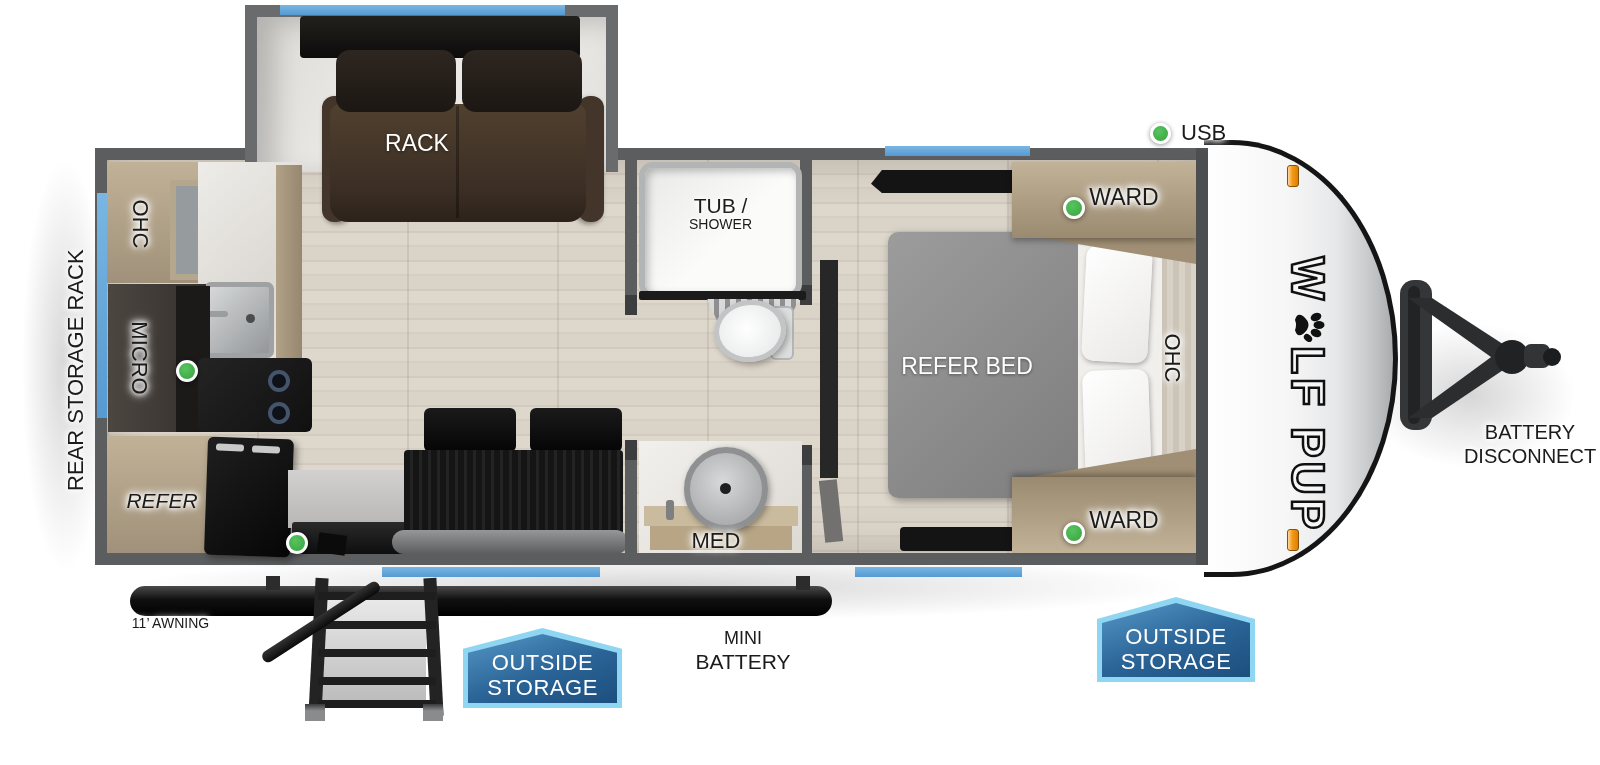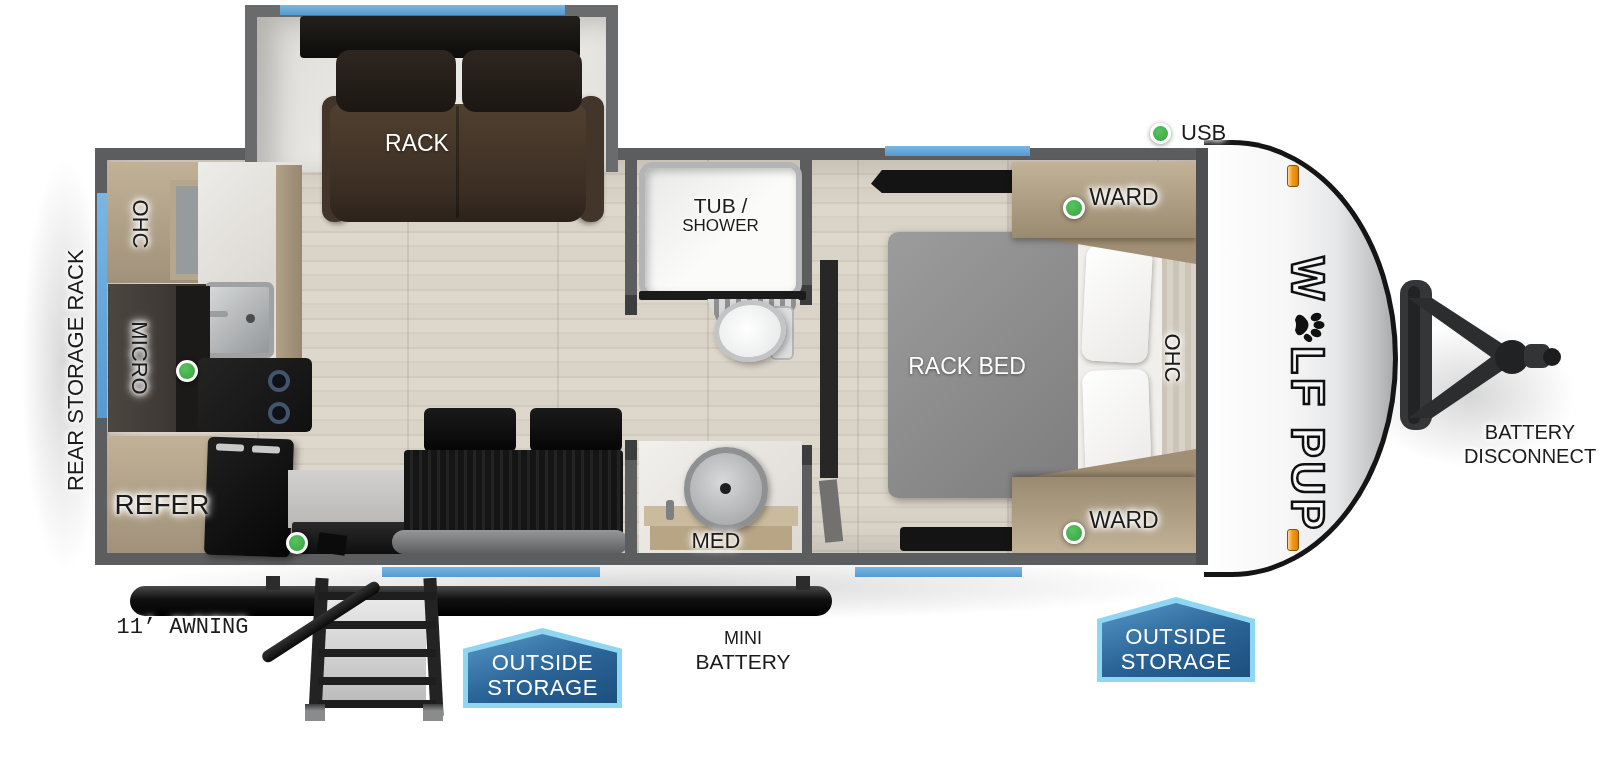--- a/index.html
+++ b/index.html
@@ -90,21 +90,21 @@
   <div class="abs" style="left:176px;top:286px;width:34px;height:146px;background:#1c1a19;"></div>
   <div class="abs" style="left:198px;top:358px;width:114px;height:74px;border-radius:6px;background:linear-gradient(135deg,#242424,#101010);"></div>
   <div class="abs" style="left:268px;top:370px;width:22px;height:22px;border-radius:50%;border:4px solid #44546b;background:#0e1218;box-sizing:border-box;"></div>
   <div class="abs" style="left:268px;top:402px;width:22px;height:22px;border-radius:50%;border:4px solid #44546b;background:#0e1218;box-sizing:border-box;"></div>
   <div class="abs tan" style="left:107px;top:436px;width:106px;height:117px;"></div>
   <div class="abs" style="left:206px;top:438px;width:86px;height:118px;border-radius:6px;background:linear-gradient(135deg,#1f1f1f,#060606);transform:rotate(2deg);box-shadow:3px 3px 7px rgba(0,0,0,.4);"></div>
   <div class="abs" style="left:216px;top:444px;width:28px;height:7px;border-radius:3px;background:#c9c9c9;transform:rotate(2deg);"></div>
   <div class="abs" style="left:252px;top:446px;width:28px;height:7px;border-radius:3px;background:#c9c9c9;transform:rotate(2deg);"></div>
   <div class="abs lbl rot90" style="left:90px;top:211px;width:100px;font-size:22px;">OHC</div>
   <div class="abs lbl rot90" style="left:79px;top:345px;width:120px;font-size:22px;">MICRO</div>
-  <div class="abs lbl" style="left:112px;top:489px;width:100px;font-size:28px;">REFER</div>
+  <div class="abs lbl" style="left:112px;top:489px;width:100px;font-size:21px;font-style:italic;">REFER</div>
   <div class="abs dot" style="left:176px;top:360px;width:22px;height:22px;"></div>
 
   <div class="abs" style="left:288px;top:470px;width:118px;height:58px;background:linear-gradient(180deg,#d2d1d0,#b7b6b5);"></div>
   <div class="abs" style="left:292px;top:522px;width:116px;height:32px;border-radius:3px;background:linear-gradient(180deg,#2a2a2a,#0e0e0e);"></div>
   <div class="abs" style="left:318px;top:534px;width:28px;height:20px;background:#0b0b0b;transform:rotate(8deg);"></div>
   <div class="abs" style="left:424px;top:408px;width:92px;height:44px;border-radius:6px;background:linear-gradient(180deg,#1a1a1a,#050505);"></div>
   <div class="abs" style="left:530px;top:408px;width:92px;height:44px;border-radius:6px;background:linear-gradient(180deg,#1a1a1a,#050505);"></div>
   <div class="abs" style="left:404px;top:450px;width:219px;height:85px;border-radius:4px;background:repeating-linear-gradient(90deg,#151515 0 6px,#232323 6px 9px);"></div>
   <div class="abs" style="left:392px;top:530px;width:236px;height:24px;border-radius:12px;background:linear-gradient(180deg,#969798,#5c5d5e);"></div>
   <div class="abs dot" style="left:286px;top:532px;width:22px;height:22px;"></div>
@@ -113,21 +113,21 @@
   <div class="abs jamb" style="left:625px;top:295px;width:12px;height:20px;"></div>
   <div class="abs wall" style="left:625px;top:440px;width:12px;height:113px;"></div>
   <div class="abs jamb" style="left:625px;top:440px;width:12px;height:20px;"></div>
   <div class="abs wall" style="left:800px;top:160px;width:12px;height:145px;"></div>
   <div class="abs jamb" style="left:800px;top:285px;width:12px;height:20px;"></div>
   <div class="abs wall" style="left:800px;top:445px;width:12px;height:108px;"></div>
   <div class="abs jamb" style="left:800px;top:445px;width:12px;height:20px;"></div>
 
   <div class="abs" style="left:639px;top:162px;width:163px;height:136px;border:6px solid #b2b4b5;border-radius:14px;box-sizing:border-box;background:linear-gradient(135deg,#e9e9e8,#fbfbfa 55%);box-shadow:inset 3px 3px 8px rgba(0,0,0,.25);"></div>
   <div class="abs lbl" style="left:648px;top:194px;width:145px;font-size:21px;">TUB /</div>
-  <div class="abs lbl" style="left:648px;top:216px;width:145px;font-size:17px;">SHOWER</div>
+  <div class="abs lbl" style="left:648px;top:216px;width:145px;font-size:14px;">SHOWER</div>
   <div class="abs" style="left:639px;top:291px;width:167px;height:9px;border-radius:2px;background:#1b1b1b;"></div>
   <div class="abs" style="left:703px;top:299px;width:100px;height:26px;clip-path:polygon(4% 0,96% 0,84% 100%,16% 100%);background:repeating-linear-gradient(90deg,#8f8f8f 0 5px,#d9d9d9 5px 11px);"></div>
   <div class="abs" style="left:770px;top:306px;width:24px;height:54px;border:2px solid #b3b5b6;border-radius:6px;box-sizing:border-box;background:#dcdddd;"></div>
   <div class="abs" style="left:714px;top:300px;width:72px;height:62px;border:5px solid #c2c4c5;border-radius:50%;box-sizing:border-box;background:radial-gradient(circle at 45% 45%,#ffffff,#e4e5e5);transform:rotate(-8deg);box-shadow:2px 3px 6px rgba(0,0,0,.3);"></div>
   <div class="abs" style="left:639px;top:441px;width:163px;height:112px;background:linear-gradient(135deg,#f2f0ed,#ddd9d3);"></div>
   <div class="abs" style="left:644px;top:506px;width:154px;height:20px;background:#cabb9f;"></div>
   <div class="abs" style="left:650px;top:526px;width:142px;height:24px;background:#b7a586;"></div>
   <div class="abs" style="left:684px;top:447px;width:84px;height:84px;border:6px solid #8e9091;border-radius:50%;box-sizing:border-box;background:radial-gradient(circle at 45% 40%,#d8d9da,#9b9d9e);box-shadow:2px 2px 6px rgba(0,0,0,.35);"></div>
   <div class="abs" style="left:720px;top:483px;width:11px;height:11px;border-radius:50%;background:#1f1f1f;"></div>
   <div class="abs" style="left:666px;top:500px;width:8px;height:20px;border-radius:3px;background:#7d7f80;"></div>
@@ -137,21 +137,21 @@
   <div class="abs" style="left:822px;top:480px;width:18px;height:62px;background:#737170;transform:rotate(-6deg);"></div>
   <div class="abs" style="left:871px;top:170px;width:156px;height:23px;border-radius:4px;clip-path:polygon(0 60%,7% 0,100% 0,100% 100%,7% 100%);background:#141414;"></div>
   <div class="abs" style="left:900px;top:527px;width:115px;height:24px;border-radius:4px;background:#141414;"></div>
   <div class="abs" style="left:1155px;top:162px;width:41px;height:391px;background:repeating-linear-gradient(90deg,#d8d1c6 0 6px,#ccc4b7 6px 12px);"></div>
   <div class="abs" style="left:1118px;top:230px;width:40px;height:268px;background:linear-gradient(90deg,#bcad94,#a2927a);"></div>
   <div class="abs" style="left:1130px;top:358px;width:20px;height:8px;border-radius:4px;background:#85878a;"></div>
   <div class="abs" style="left:888px;top:232px;width:192px;height:266px;border-radius:10px;background:linear-gradient(135deg,#9c9c9c,#7d7d7d);box-shadow:2px 3px 8px rgba(0,0,0,.35);"></div>
   <div class="abs" style="left:1078px;top:236px;width:84px;height:258px;border-radius:4px;background:#f0efec;"></div>
   <div class="abs" style="left:1084px;top:246px;width:66px;height:116px;border-radius:12px;background:linear-gradient(135deg,#ffffff,#e9e8e6);transform:rotate(3deg);box-shadow:1px 2px 5px rgba(0,0,0,.3);"></div>
   <div class="abs" style="left:1084px;top:370px;width:66px;height:116px;border-radius:12px;background:linear-gradient(135deg,#ffffff,#e9e8e6);transform:rotate(-2deg);box-shadow:1px 2px 5px rgba(0,0,0,.3);"></div>
-  <div class="abs lblw" style="left:887px;top:353px;width:160px;font-size:23px;">RACK BED</div>
+  <div class="abs lblw" style="left:887px;top:353px;width:160px;font-size:23px;">REFER BED</div>
 
   <div class="abs" style="left:1030px;top:236px;width:166px;height:28px;clip-path:polygon(0 0,100% 0,100% 100%);background:#a08f74;"></div>
   <div class="abs" style="left:1012px;top:162px;width:184px;height:76px;background:linear-gradient(180deg,#c1b298,#9a8a70);box-shadow:0 3px 6px rgba(0,0,0,.3);"></div>
   <div class="abs" style="left:1030px;top:449px;width:166px;height:28px;clip-path:polygon(0 100%,100% 0,100% 100%);background:#a08f74;"></div>
   <div class="abs" style="left:1012px;top:477px;width:184px;height:76px;background:linear-gradient(0deg,#c1b298,#9a8a70);box-shadow:0 -3px 6px rgba(0,0,0,.3);"></div>
   <div class="abs lbl" style="left:1074px;top:184px;width:100px;font-size:23px;">WARD</div>
   <div class="abs lbl" style="left:1074px;top:507px;width:100px;font-size:23px;">WARD</div>
   <div class="abs lbl rot90" style="left:1122px;top:345px;width:100px;font-size:22px;">OHC</div>
   <div class="abs dot" style="left:1063px;top:197px;width:22px;height:22px;"></div>
   <div class="abs dot" style="left:1063px;top:522px;width:22px;height:22px;"></div>
@@ -183,21 +183,21 @@
     <rect x="138" y="66" width="26" height="24" rx="7" fill="#333435"></rect>
     <circle cx="166" cy="79" r="9" fill="#1c1d1e"></circle>
   </svg>
 
   <div class="abs win" style="left:97px;top:193px;width:10px;height:225px;"></div>
   <div class="abs win" style="left:885px;top:146px;width:145px;height:10px;"></div>
   <div class="abs win" style="left:382px;top:567px;width:218px;height:10px;"></div>
   <div class="abs win" style="left:855px;top:567px;width:167px;height:10px;"></div>
 
   <div class="abs lbl rotm90" style="left:-29px;top:373px;width:210px;font-size:22px;">REAR STORAGE RACK</div>
-  <div class="abs lbl" style="left:100px;top:615px;width:165px;font-size:22px;font-family:Liberation Mono, monospace;">11’ AWNING</div>
+  <div class="abs lbl" style="left:88px;top:615px;width:165px;font-size:14px;">11’ AWNING</div>
   <div class="abs lbl" style="left:663px;top:627px;width:160px;font-size:18px;line-height:23px;">MINI</div>
   <div class="abs lbl" style="left:663px;top:650px;width:160px;font-size:21px;line-height:23px;">BATTERY</div>
   <div class="abs lbl" style="left:1432px;top:420px;width:196px;font-size:20px;line-height:24px;">BATTERY</div>
   <div class="abs lbl" style="left:1432px;top:444px;width:196px;font-size:20px;line-height:24px;">DISCONNECT</div>
 
   <div class="abs dot" style="left:1150px;top:123px;width:21px;height:21px;"></div>
   <div class="abs lbl" style="left:1181px;top:120px;width:60px;font-size:22px;text-align:left;">USB</div>
 
   <div class="abs badge" style="left:463px;top:628px;width:159px;height:80px;">
     <div class="badge-in"></div>

